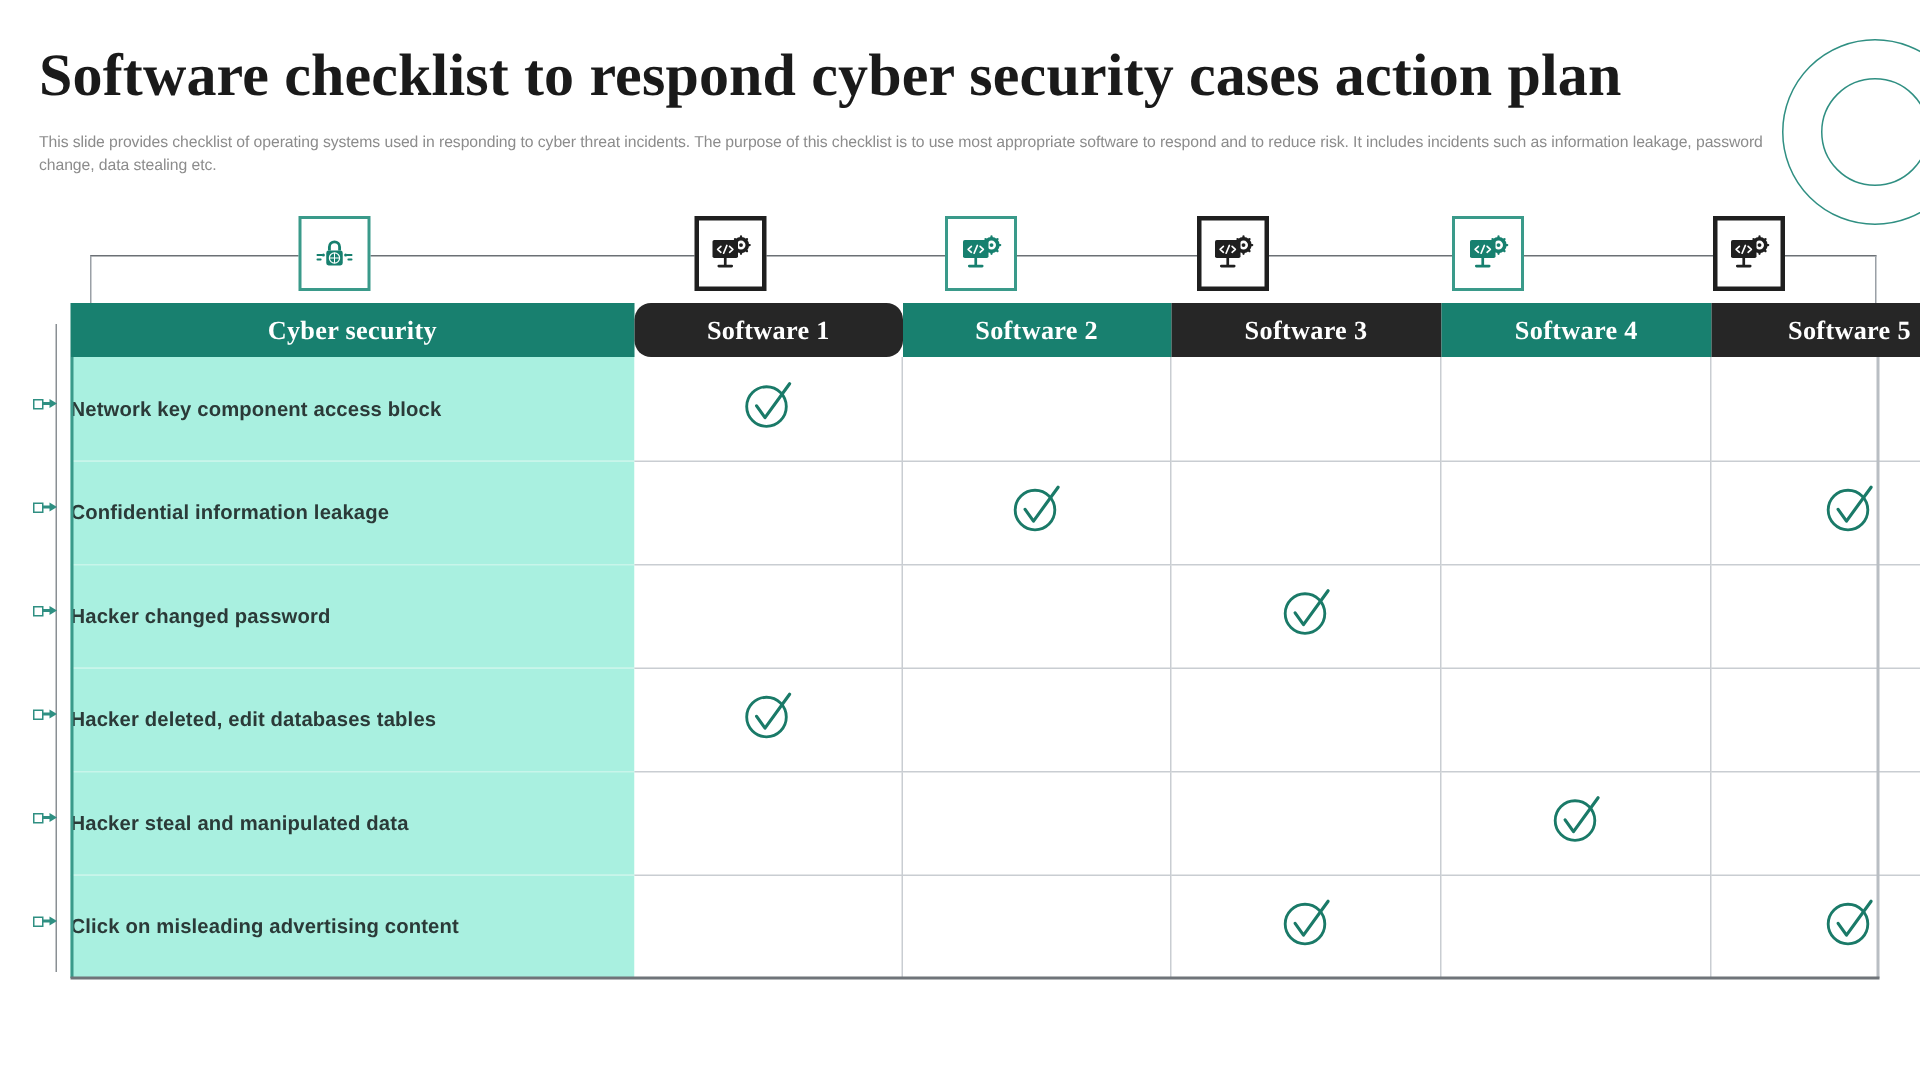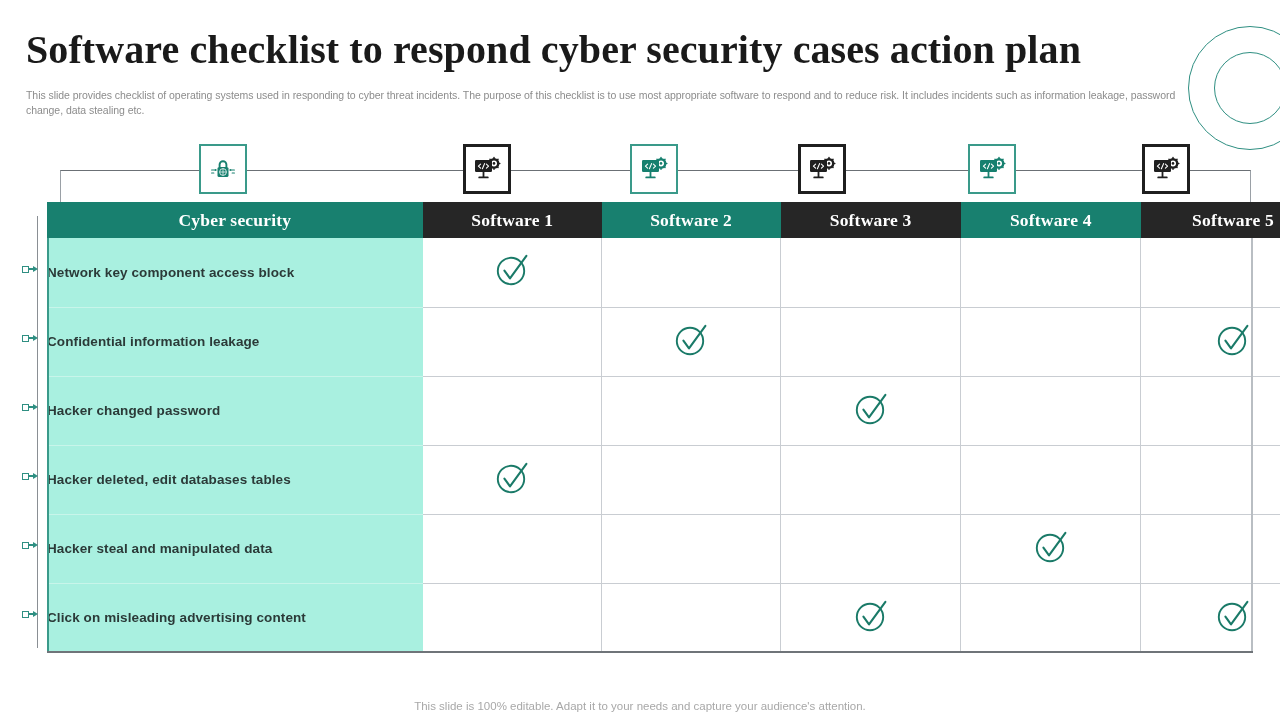--- a/index.html
+++ b/index.html
@@ -336,21 +336,21 @@
         <span class="shaft"></span>
         <span class="head"></span>
       </div>
     </div>
 
   <div class="table-wrap">
     <table class="matrix">
       <thead>
         <tr id="header-row">
             <th class="hd teal first" style="width: 29.4%;">Cyber security</th>
-            <th class="hd dark" style="width: 14%;">Software 1</th>
+            <th class="hd dark" style="width: 14%; border-radius: 11px;">Software 1</th>
             <th class="hd teal" style="width: 14%;">Software 2</th>
             <th class="hd dark" style="width: 14.1%;">Software 3</th>
             <th class="hd teal" style="width: 14.1%; margin-top: 24px;">Software 4</th>
             <th class="hd dark" style="width: 14.4%; margin-left: 29px;">Software 5</th>
           </tr>
       </thead>
       <tbody id="body-rows">
           <tr>
             <td class="label">Network key  component  access block</td>
             <td class="cell"><svg class="check" viewBox="0 0 34 34" aria-hidden="true">
@@ -424,14 +424,13 @@
               </svg></td>
           </tr>
         </tbody>
     </table>
   </div>
 
   <div class="frame-left"></div>
   <div class="frame-right"></div>
   <div class="frame-bottom"></div>
 
-  <div class="footer">This slide is 100% editable. Adapt it to your needs and capture your audience's attention.</div>
 </div>
 
 </body></html>

